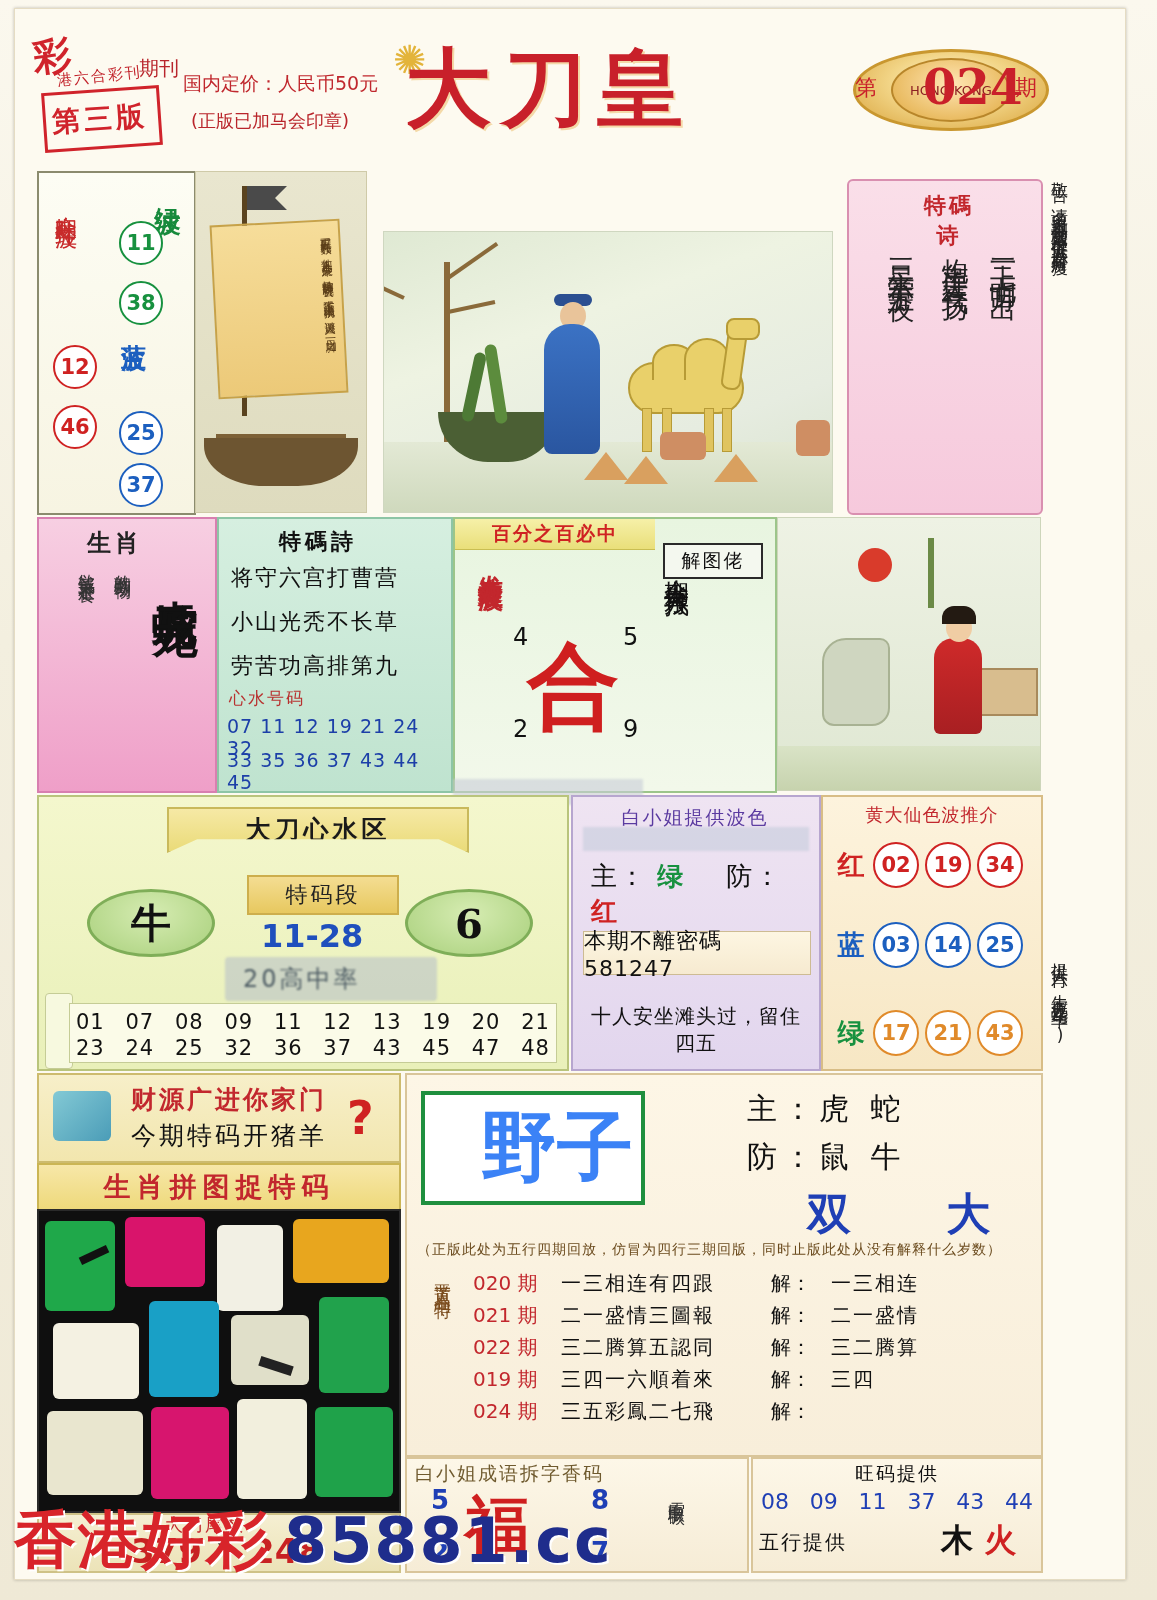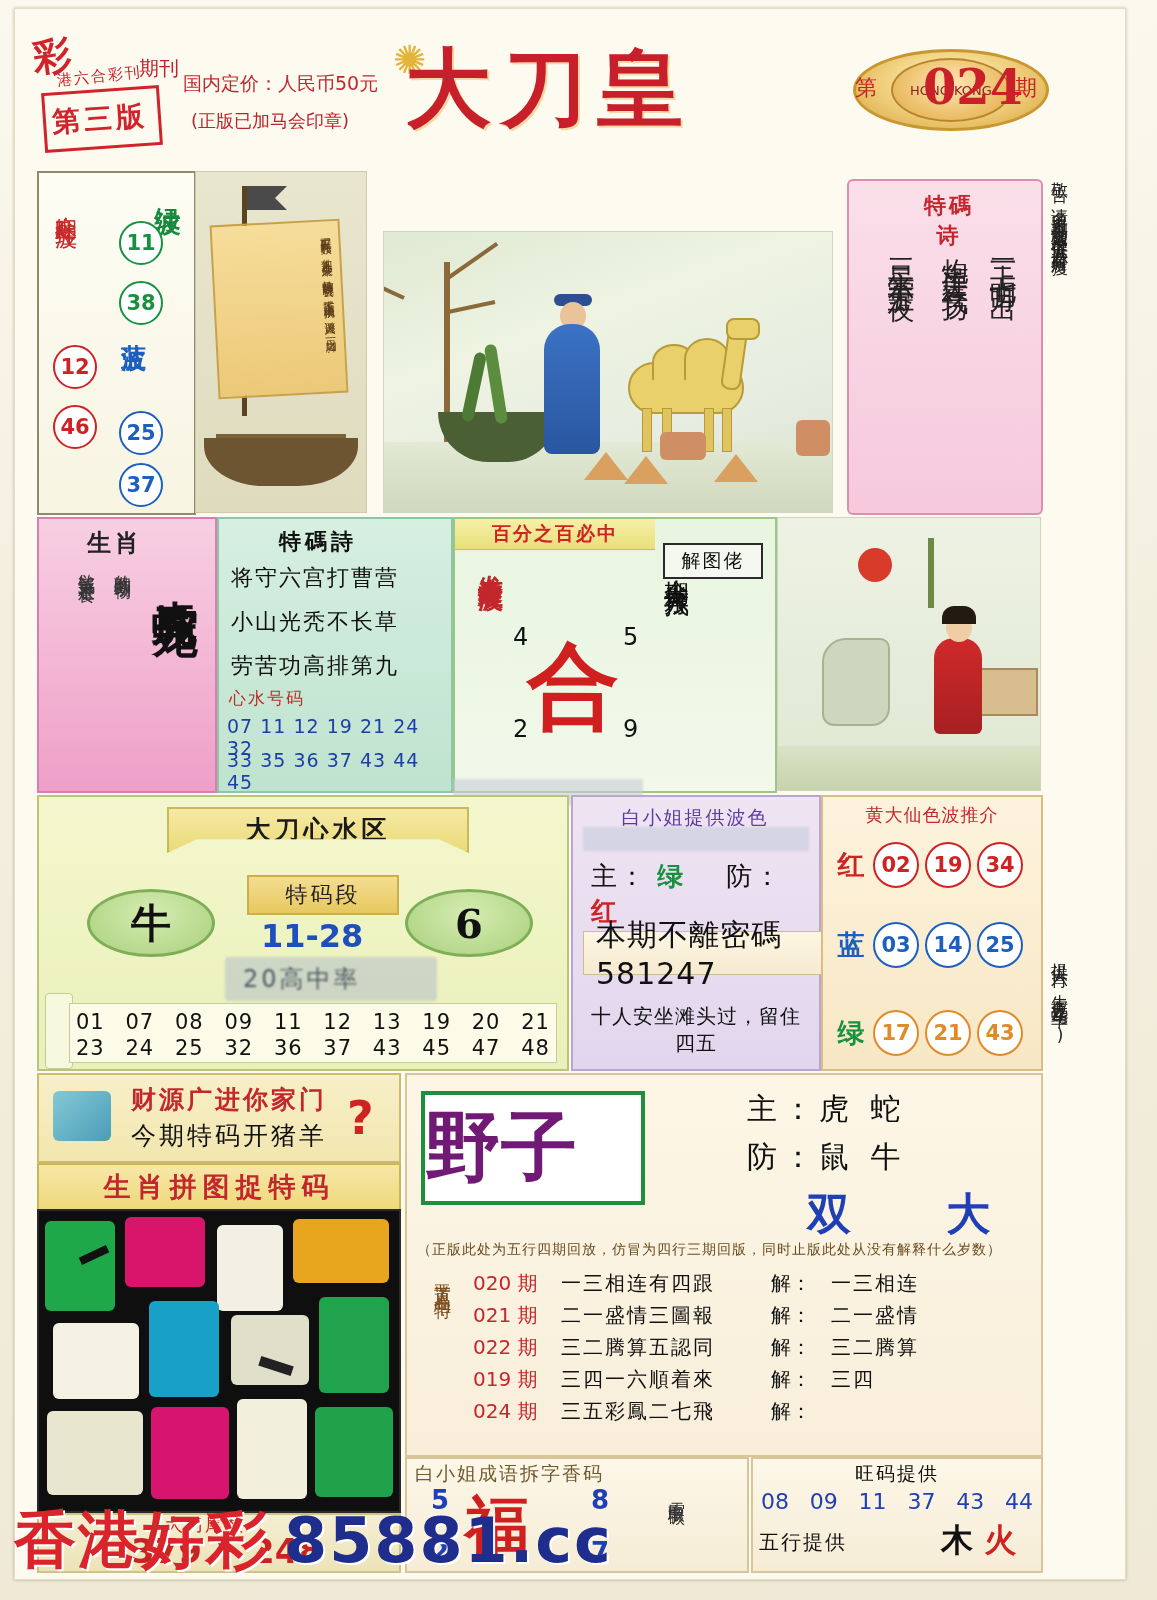--- a/index.html
+++ b/index.html
@@ -289,21 +289,21 @@
     background:linear-gradient(180deg,#efe4f2,#e2d6ee);
     border:2px solid #b7a6cf;
   }
   .bai-t{position:absolute;left:14px;top:8px;width:216px;text-align:center;font-size:19px;color:#5a3aa0;letter-spacing:2px;}
   .bai-blur{position:absolute;left:10px;top:30px;width:226px;height:24px;background:rgba(190,200,215,.5);filter:blur(1px);}
   .bai-main{position:absolute;left:18px;top:62px;width:212px;font-size:26px;color:#111;letter-spacing:2px;}
   .bai-main .g{color:#17913f;font-weight:bold;}
   .bai-main .r{color:#cf2222;font-weight:bold;}
   .bai-mid{position:absolute;left:10px;top:134px;width:226px;height:42px;
     background:linear-gradient(180deg,#fdf6e2,#f6ead0);border:1px solid #cdbb93;
-    display:flex;align-items:center;justify-content:center;font-size:30px;color:#111;letter-spacing:1px;padding-left:12px;}
+    display:flex;align-items:center;justify-content:center;font-size:22px;color:#111;letter-spacing:1px;}
   .bai-bot{position:absolute;left:8px;top:206px;width:230px;text-align:center;font-size:20px;color:#111;letter-spacing:1px;}
 
   .huang{
     position:absolute;left:806px;top:786px;width:218px;height:272px;
     background:linear-gradient(180deg,#fdf3dd,#f7e7c4);border:2px solid #d8bd86;
   }
   .huang-t{position:absolute;left:0;top:6px;width:218px;text-align:center;font-size:18px;color:#c2272d;letter-spacing:1px;}
   .hrow{position:absolute;left:6px;width:206px;height:48px;display:flex;align-items:center;}
   .hrow .lbl{width:44px;font-size:27px;font-weight:bold;text-align:center;}
   .hb{width:42px;height:42px;border-radius:50%;border:2px solid #999;background:#fff;
@@ -343,22 +343,22 @@
   
   .rpanel{
     position:absolute;left:390px;top:1064px;width:634px;height:380px;
     background:linear-gradient(180deg,#fdf6e6,#f8eeda);border:2px solid #d9c59a;
   }
   .ye-box{
     position:absolute;left:14px;top:16px;width:216px;height:106px;
     background:#fff;border:4px solid #1f8f3e;
   }
   .ye-box span{
-    position:absolute;left:0;top:2px;width:208px;text-align:left;
-    font-size:76px;color:#701a75;font-weight:bold;
+    position:absolute;left:0;top:2px;width:208px;text-align:right;
+    font-size:76px;color:#3b82f6;font-weight:bold;
     font-family:"DejaVu Serif","Liberation Serif",serif;
   }
   .zhu-row{position:absolute;left:340px;top:14px;font-size:30px;color:#111;letter-spacing:6px;}
   .fang-row{position:absolute;left:340px;top:62px;font-size:30px;color:#111;letter-spacing:6px;}
   .bigpair{position:absolute;left:400px;top:110px;font-size:44px;color:#1f3fb5;font-weight:bold;letter-spacing:40px;}
   .rp-note{
     position:absolute;left:10px;top:166px;width:616px;font-size:14px;color:#6b4b1e;letter-spacing:1px;
   }
   .vside{
     position:absolute;left:14px;top:196px;width:34px;height:176px;

